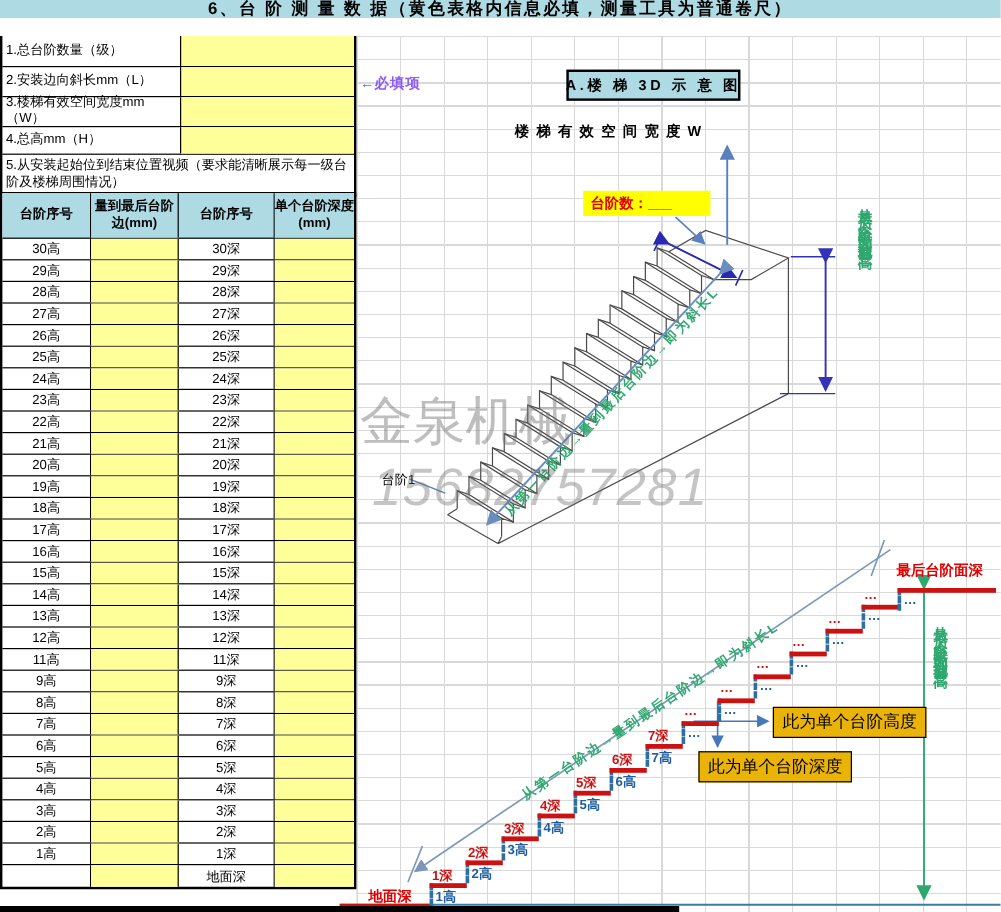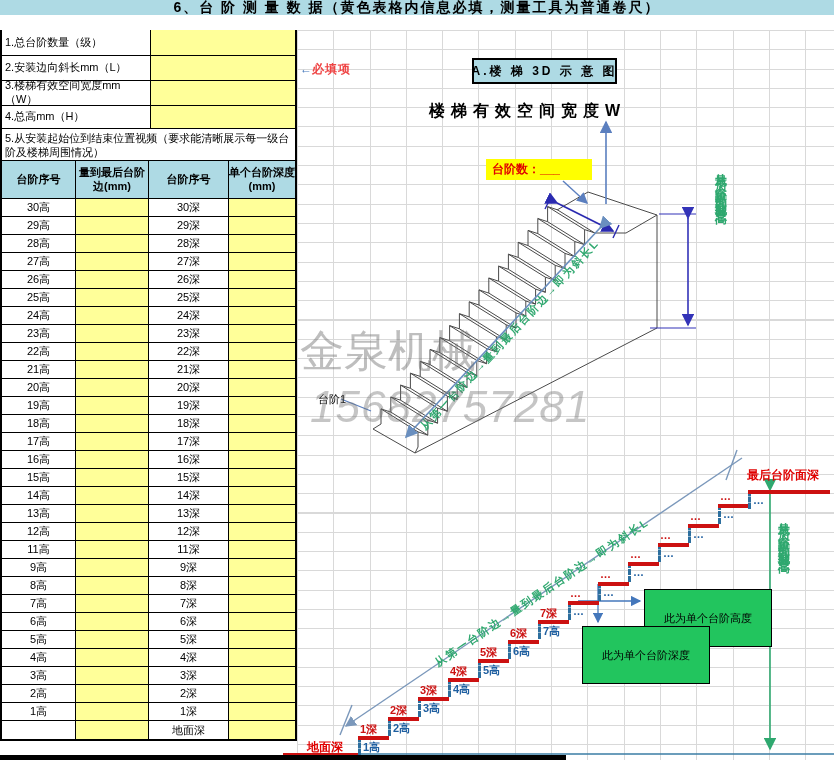--- a/index.html
+++ b/index.html
@@ -14,61 +14,61 @@
     display:flex;align-items:center;justify-content:center;font-size:14px;font-weight:bold;
     color:#000;letter-spacing:2px;z-index:3;}
   
   .formblock{position:absolute;left:0;top:30px;width:297px;z-index:3;border:2px solid #000;border-top:none;box-sizing:border-box;background:#fff;}
   .frow{display:flex;border-bottom:1px solid #000;}
   .frow:last-child{border-bottom:none;}
   .flabel{width:148px;padding:2px 2px 2px 3px;font-size:11px;display:flex;align-items:center;box-sizing:border-box;line-height:1.25;}
   .finput{flex:1;background:#ffff99;border-left:1px solid #000;box-sizing:border-box;}
   .note{position:absolute;left:300px;top:61px;z-index:3;font-size:12px;font-weight:bold;white-space:nowrap;}
   .note .arr{color:#4477bb;}
-  .note .txt{color:#ef4444;letter-spacing:1px;}
+  .note .txt{color:#8b5cf6;letter-spacing:1px;}
   
   .mtable{position:absolute;left:0;top:160px;width:297px;z-index:3;border:2px solid #000;border-top:1px solid #000;box-sizing:border-box;background:#fff;}
   .thead{display:flex;height:37px;background:#aedae4;border-bottom:1px solid #000;}
   .th{font-size:11px;font-weight:bold;display:flex;align-items:center;justify-content:center;text-align:center;box-sizing:border-box;line-height:1.2;}
   .trow{display:flex;height:18px;border-bottom:1px solid #000;box-sizing:border-box;}
   .trow:last-child{border-bottom:none;}
   .td{font-size:11px;display:flex;align-items:center;justify-content:center;box-sizing:border-box;height:100%;}
   .c1{width:74px;border-right:1px solid #000;}
   .c2{width:73px;border-right:1px solid #000;background:#ffff99;}
   .c3{width:80px;border-right:1px solid #000;}
   .c4{flex:1;background:#ffff99;}
   .botbar{position:absolute;left:0;top:755px;width:566px;height:5px;background:#000;z-index:4;}
   
   .secbox{position:absolute;background:#aedae4;border:2px solid #000;font-size:12px;font-weight:bold;
     letter-spacing:3px;display:flex;align-items:center;justify-content:center;z-index:3;white-space:nowrap;}
   .boxA{left:472px;top:58px;width:141px;height:22px;}
   .boxB{left:472px;top:462px;width:141px;height:21px;}
-  .wlabel{position:absolute;left:429px;top:101px;font-size:16px;font-weight:bold;letter-spacing:6px;z-index:3;white-space:nowrap;}
+  .wlabel{position:absolute;left:429px;top:101px;font-size:12px;font-weight:bold;letter-spacing:6px;z-index:3;white-space:nowrap;}
   .stepcount{position:absolute;left:486px;top:159px;width:106px;height:21px;background:#ffff00;
     color:#e00000;font-size:12px;font-weight:bold;display:flex;align-items:center;padding-left:6px;box-sizing:border-box;z-index:3;}
   .step1lab{position:absolute;left:318px;top:392px;font-size:11px;z-index:3;}
   .wm1{position:absolute;left:300px;top:322px;font-size:44px;color:rgba(110,110,110,0.45);letter-spacing:0px;z-index:5;font-weight:400;}
   .wm2{position:absolute;left:310px;top:382px;font-size:44px;color:rgba(110,110,110,0.40);letter-spacing:1px;z-index:5;font-style:italic;}
   .slopetxtA{position:absolute;left:365px;top:327px;width:290px;text-align:center;color:#2fa86f;font-size:11px;font-weight:bold;
     letter-spacing:2px;transform:rotate(-47deg);transform-origin:center;z-index:4;white-space:nowrap;}
   .slopetxtB{position:absolute;left:392px;top:585px;width:300px;text-align:center;color:#2fa86f;font-size:11px;font-weight:bold;
     letter-spacing:2px;transform:rotate(-34deg);transform-origin:center;z-index:4;white-space:nowrap;}
   .vtext{writing-mode:vertical-rl;text-orientation:upright;color:#2fa86f;font-size:12px;font-weight:bold;
     letter-spacing:3px;position:absolute;z-index:4;}
   .vtextA{left:712px;top:163px;height:240px;}
   .vtextB{left:775px;top:512px;height:210px;}
   
   .tread{position:absolute;height:4px;background:#cc1111;z-index:3;}
   .riser{position:absolute;width:0;border-left:3px dashed #2d6f9e;z-index:3;}
   .deepl{position:absolute;color:#cc1111;font-size:11px;font-weight:bold;z-index:3;white-space:nowrap;}
   .highl{position:absolute;color:#1f5fa0;font-size:11px;font-weight:bold;z-index:3;white-space:nowrap;}
   .lastdeep{position:absolute;left:747px;top:467px;color:#e00000;font-size:12px;font-weight:bold;z-index:3;white-space:nowrap;}
   .grounddeep{position:absolute;left:307px;top:739px;color:#e00000;font-size:12px;font-weight:bold;z-index:4;white-space:nowrap;}
-  .callout{position:absolute;background:#22c55e;border:1.5px solid #000;font-size:11px;display:flex;align-items:center;
-    justify-content:center;z-index:3;white-space:nowrap;padding:16px 4px;}
+  .callout{position:absolute;background:#eab308;border:1.5px solid #000;font-size:14px;display:flex;align-items:center;
+    justify-content:center;z-index:3;white-space:nowrap;padding:0 4px;}
   .co1{left:644px;top:589px;width:118px;height:24px;}
   .co2{left:582px;top:626px;width:118px;height:24px;}
   svg.overlay{position:absolute;left:0;top:0;z-index:2;}
 </style>
 </head>
 <body>
 
 <div id="sheet">
   <div class="gridbg"></div>
 

